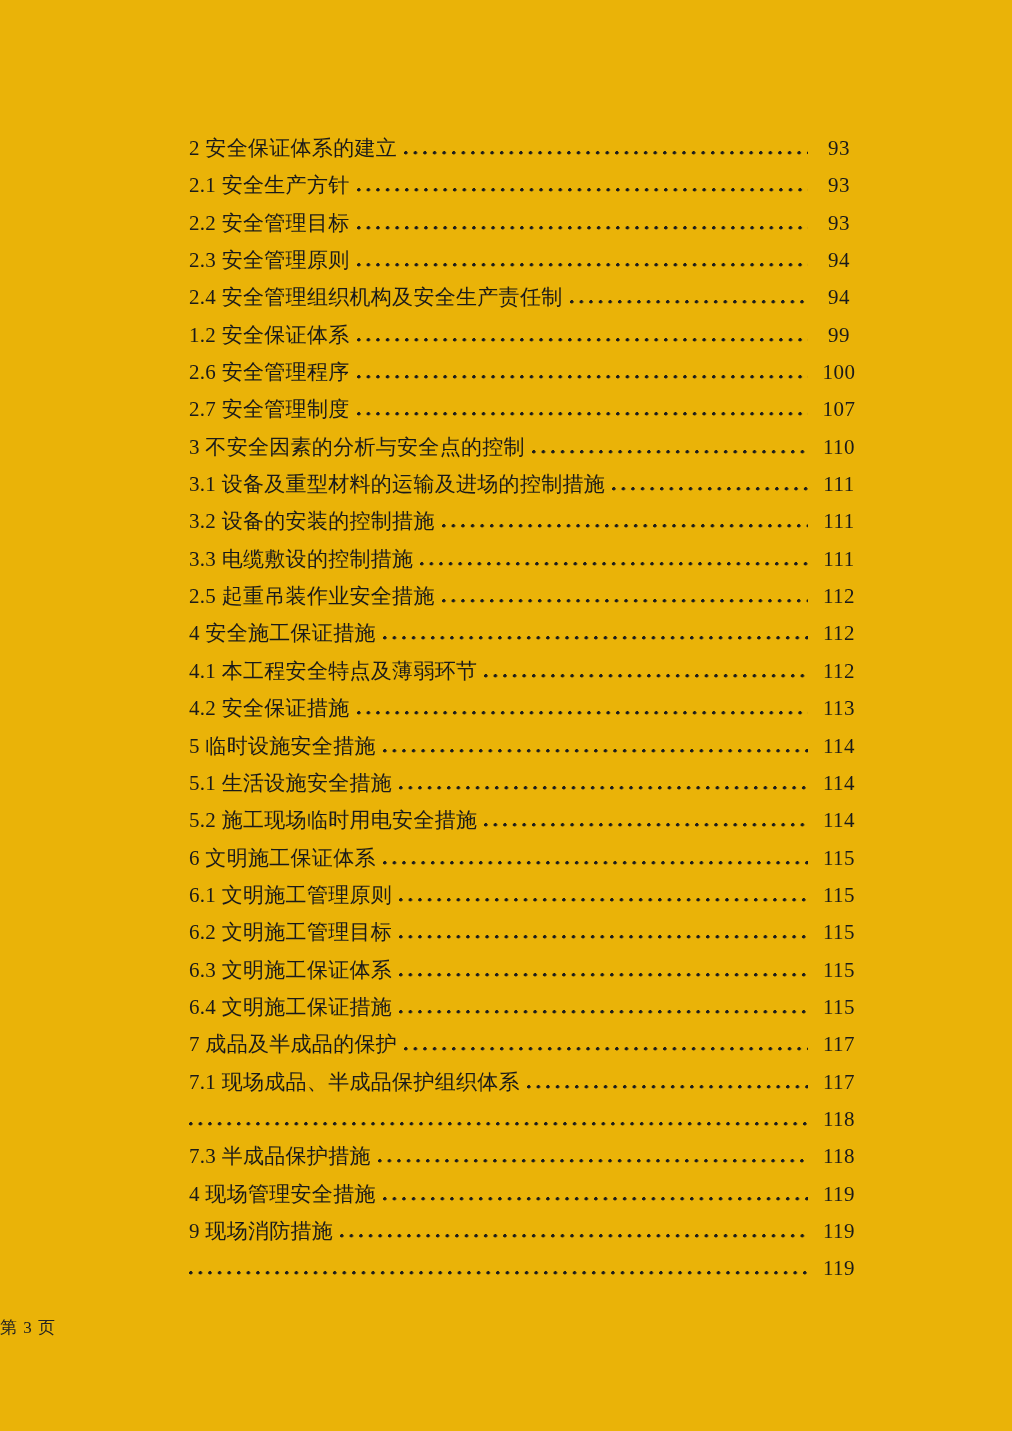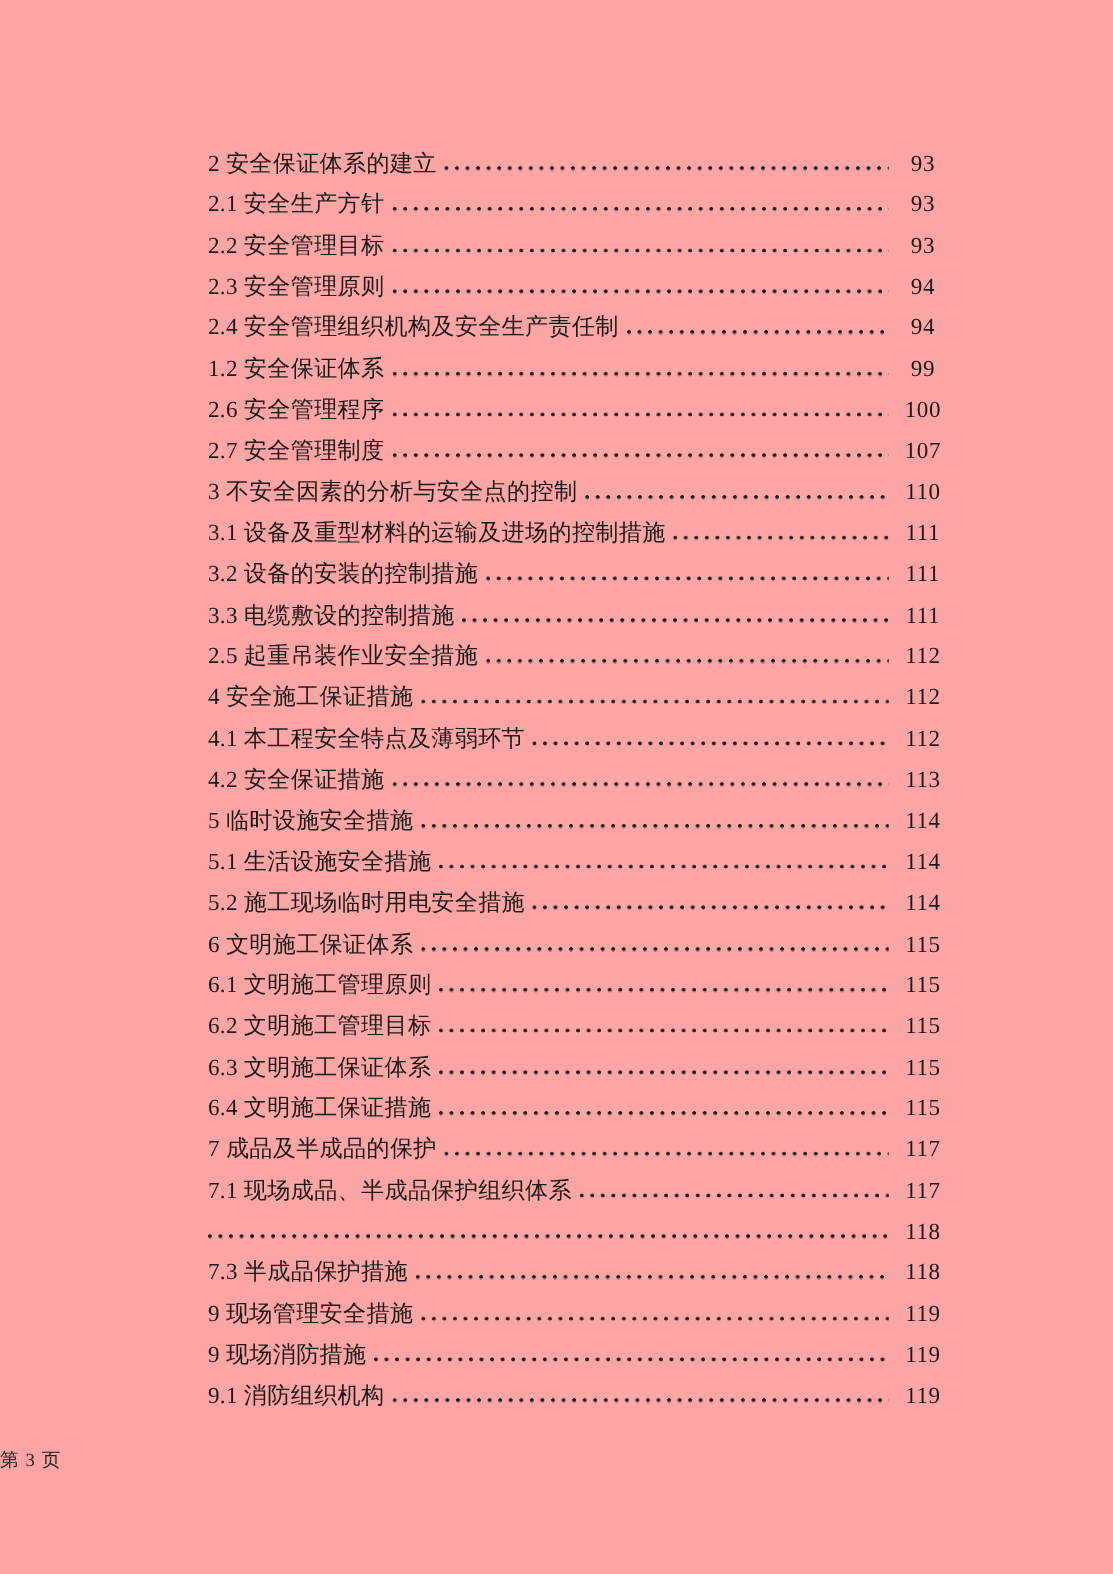--- a/index.html
+++ b/index.html
@@ -4,21 +4,21 @@
 <style>
   html, body {
     margin: 0;
     padding: 0;
     background: #ffffff;
   }
   .page {
     position: relative;
     width: 1012px;
     height: 1431px;
-    background: #fca5a5;
+    background: #eab308;
     font-family: "Liberation Serif", "DejaVu Serif", serif;
     color: #1a1a1a;
     overflow: hidden;
   }
   .toc {
     position: absolute;
     left: 189px;
     top: 130px;
     width: 672px;
   }
@@ -227,33 +227,32 @@
     <span class="toc-page">118</span>
   </div>
 
   <div class="toc-entry">
     <span class="toc-label">7.3 半成品保护措施</span>
     <span class="toc-dots"></span>
     <span class="toc-page">118</span>
   </div>
 
   <div class="toc-entry">
-    <span class="toc-label">9 现场管理安全措施</span>
+    <span class="toc-label">4 现场管理安全措施</span>
     <span class="toc-dots"></span>
     <span class="toc-page">119</span>
   </div>
 
   <div class="toc-entry">
     <span class="toc-label">9 现场消防措施</span>
     <span class="toc-dots"></span>
     <span class="toc-page">119</span>
   </div>
 
   <div class="toc-entry">
-    <span class="toc-label">9.1 消防组织机构</span>
     <span class="toc-dots"></span>
     <span class="toc-page">119</span>
   </div>
 </div>
   <div class="footer">
     <span>第 3 页</span>
   </div>
 </div>
 
 </body></html>

